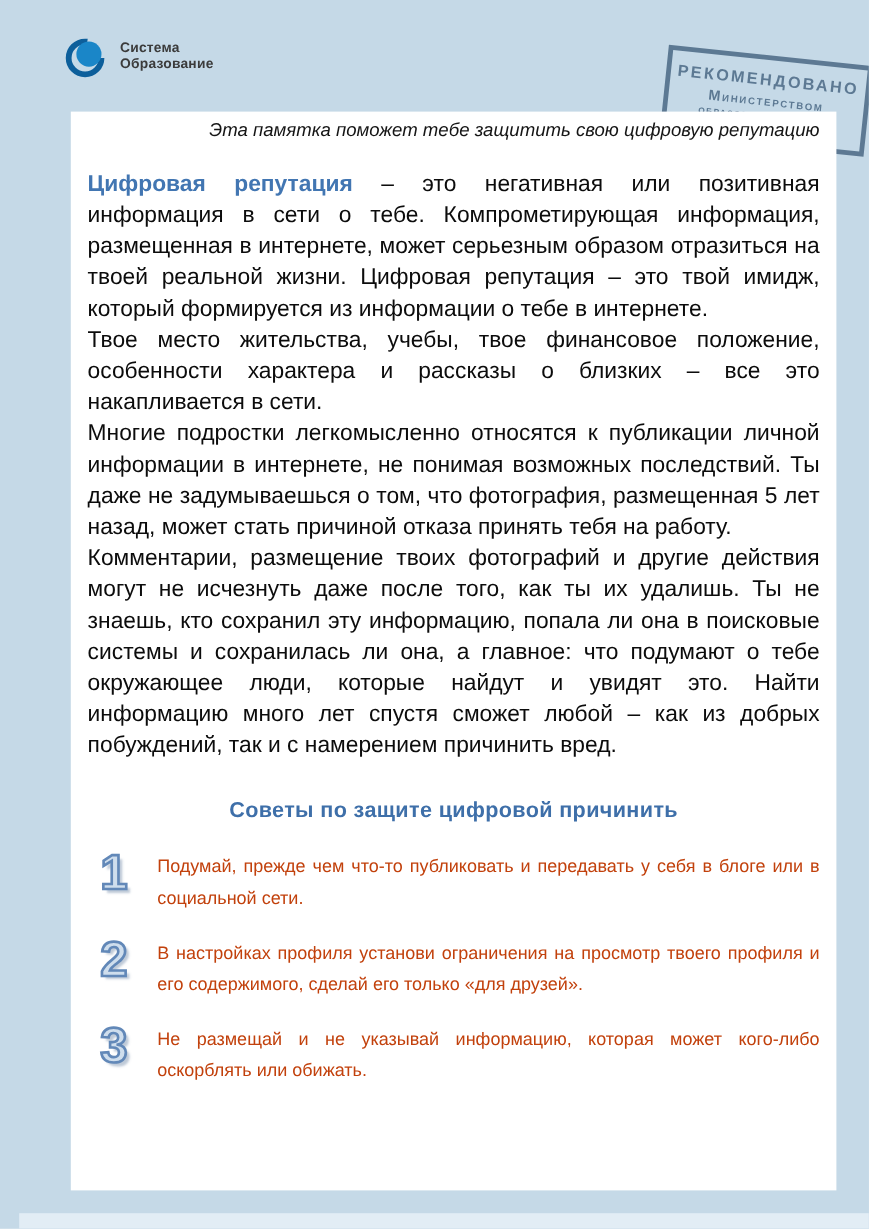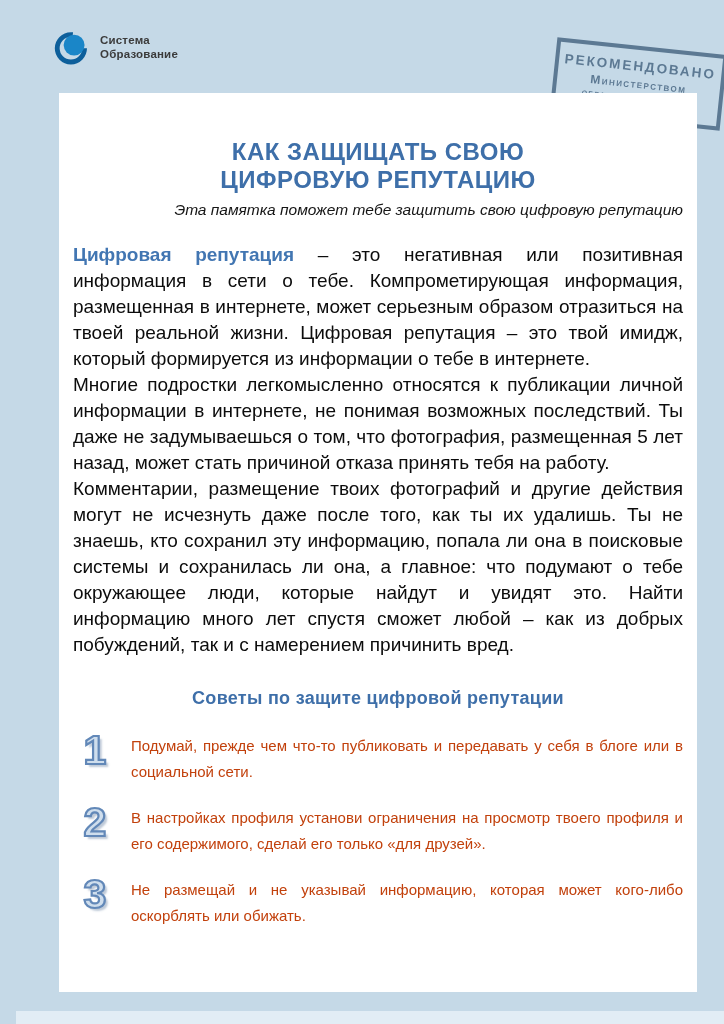--- a/index.html
+++ b/index.html
@@ -147,34 +147,31 @@
   </div>
 
   <div class="stamp">
     <div class="stamp-l1">РЕКОМЕНДОВАНО</div>
     <div class="stamp-l2">Министерством</div>
     <div class="stamp-l3">образования и науки</div>
   </div>
 
   <div class="card">
 
-    <h1 class="title">
-      <span>КАК ЗАЩИЩАТЬ СВОЮ</span>
-      <span>ЦИФРОВУЮ РЕПУТАЦИЮ</span>
-    </h1>
 
     <div class="subtitle">Эта памятка поможет тебе защитить свою цифровую репутацию</div>
 
     <div class="body-text">
       <p><span class="lead">Цифровая репутация</span><span> – это негативная или позитивная информация в сети о тебе. Компрометирующая информация, размещенная в интернете, может серьезным образом отразиться на твоей реальной жизни. Цифровая репутация – это твой имидж, который формируется из информации о тебе в интернете.</span></p>
+      <p>Твое место жительства, учебы, твое финансовое положение, особенности характера и рассказы о близких – все это накапливается в сети.</p>
       <p>Многие подростки легкомысленно относятся к публикации личной информации в интернете, не понимая возможных последствий. Ты даже не задумываешься о том, что фотография, размещенная 5 лет назад, может стать причиной отказа принять тебя на работу.</p>
       <p>Комментарии, размещение твоих фотографий и другие действия могут не исчезнуть даже после того, как ты их удалишь. Ты не знаешь, кто сохранил эту информацию, попала ли она в поисковые системы и сохранилась ли она, а главное: что подумают о тебе окружающее люди, которые найдут и увидят это. Найти информацию много лет спустя сможет любой – как из добрых побуждений, так и с намерением причинить вред.</p>
     </div>
 
-    <h2 class="tips-heading">Советы по защите цифровой репутации</h2>
+    <h2 class="tips-heading">Советы по защите цифровой причинить</h2>
 
     <div class="tips">
       <div class="tip">
         <div class="tip-num">1</div>
         <div class="tip-text">Подумай, прежде чем что-то публиковать и передавать у себя в блоге или в социальной сети.</div>
       </div>
       <div class="tip">
         <div class="tip-num">2</div>
         <div class="tip-text">В настройках профиля установи ограничения на просмотр твоего профиля и его содержимого, сделай его только «для друзей».</div>
       </div>

